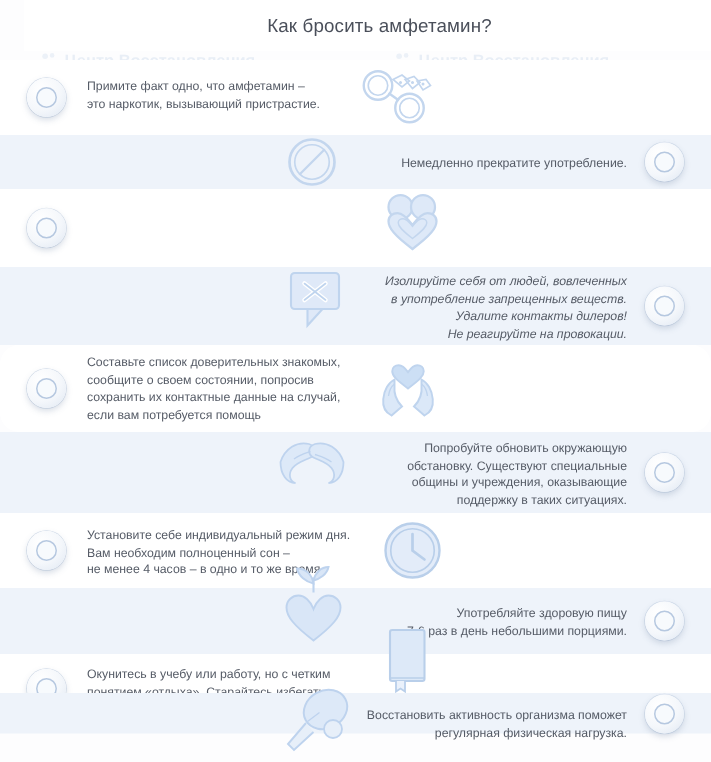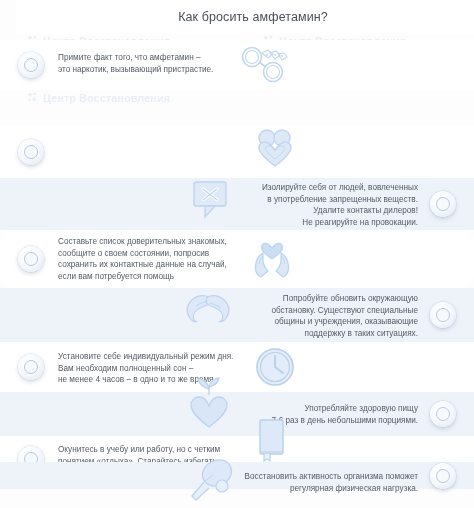--- a/index.html
+++ b/index.html
@@ -205,56 +205,69 @@
       <circle cx="15" cy="5" r="2.6" fill="currentColor"></circle>
       <circle cx="6" cy="15" r="2.6" fill="currentColor"></circle>
       <circle cx="14" cy="14" r="3.2" fill="currentColor"></circle>
     </svg>
     <span>Центр Восстановления</span>
   </div>
 
   <div class="row light" style="top:40px; height:50px;">
     <div class="row-inner">
       <div class="bullet left"></div>
-      <div class="txt left" style="top:12px;">Примите факт того, что амфетамин –
+      <div class="txt left" style="top:12px;">Примите факт одно, что амфетамин –
 это наркотик, вызывающий пристрастие.</div>
       <div class="icon" style="left:234px; top:2px; width:64px; height:46px;">
         <svg width="58" height="42" viewBox="0 0 58 42" fill="none" stroke="#c3d6ee" stroke-width="1.6">
           <circle cx="15" cy="13" r="9.5"></circle>
           <circle cx="15" cy="13" r="6.5" stroke-width="1.1"></circle>
           <circle cx="36" cy="28" r="9.5"></circle>
           <circle cx="36" cy="28" r="6.5" stroke-width="1.1"></circle>
           <path d="M22 18 L29 23" stroke-width="1.6"></path>
           <path d="M25 9 l6 -3 l5 4 l-5 4 z" stroke-width="1.1"></path>
           <path d="M33 9 l6 -2 l4 4 l-5 4 z" stroke-width="1.1"></path>
           <path d="M41 10 l6 -1 l3 4 l-5 3 z" stroke-width="1.1"></path>
           <circle cx="30" cy="11" r="1" fill="#c3d6ee" stroke="none"></circle>
           <circle cx="38" cy="11" r="1" fill="#c3d6ee" stroke="none"></circle>
           <circle cx="45" cy="12" r="1" fill="#c3d6ee" stroke="none"></circle>
         </svg>
       </div>
     </div>
   </div>
 
+  <div class="row tint" style="top:90px; height:36px;">
+    <div class="row-inner">
+      <div class="bullet right"></div>
+      <div class="txt right" style="top:13px;">Немедленно прекратите употребление.</div>
+      <div class="icon" style="left:182px; top:-4px; width:52px; height:44px;">
+        <svg width="40" height="40" viewBox="0 0 40 40" fill="none" stroke="#c3d6ee" stroke-width="1.8">
+          <circle cx="20" cy="20" r="15"></circle>
+          <circle cx="20" cy="20" r="11.5" stroke-width="1.1"></circle>
+          <path d="M11.5 28.5 L28.5 11.5" stroke-width="1.5"></path>
+        </svg>
+      </div>
+    </div>
+  </div>
 
   <div class="row light" style="top:126px; height:52px;">
     <div class="row-inner">
       <div class="bullet left"></div>
       <div class="icon" style="left:246px; top:-3px; width:58px; height:54px;">
         <svg width="48" height="48" viewBox="0 0 48 48" fill="none" stroke="#c3d6ee" stroke-width="1.5">
           <circle cx="16" cy="12" r="8" fill="#dee9f8"></circle>
           <circle cx="31" cy="12" r="8" fill="#dee9f8"></circle>
           <path d="M24 40 C12 31 8 26 8 21.5 C8 18 11 16 14 16 c3 0 6 2.5 10 8 c4 -5.5 7 -8 10 -8 c3 0 6 2 6 5.5 C40 26 36 31 24 40 z" fill="#dee9f8"></path>
           <path d="M24 33 C17 27.5 14.5 25 14.5 22.5 C14.5 20.8 16 19.8 17.7 19.8 c1.8 0 3.6 1.6 6.3 5 c2.7 -3.4 4.5 -5 6.3 -5 c1.7 0 3.2 1 3.2 2.7 C33.5 25 31 27.5 24 33 z" stroke-width="1" fill="none"></path>
         </svg>
       </div>
     </div>
   </div>
 
-  <div class="row tint" style="top:178px; height:52px;">
+  <div class="row tint" style="top:178px; height:52px;font-style:italic;">
     <div class="row-inner">
       <div class="bullet right"></div>
       <div class="txt right" style="top:4px;">Изолируйте себя от людей, вовлеченных
 в употребление запрещенных веществ.
 Удалите контакты дилеров!
 Не реагируйте на провокации.</div>
       <div class="icon" style="left:182px; top:-6px; width:58px; height:54px;">
         <svg width="46" height="46" viewBox="0 0 46 46" fill="none" stroke="#bfd4ee" stroke-width="1.4">
           <rect x="6" y="6" width="32" height="24" rx="2.5" fill="#dfe9f8"></rect>
           <path d="M17 30 L17 41 L27 30 z" fill="#dfe9f8" stroke="#bfd4ee"></path>

